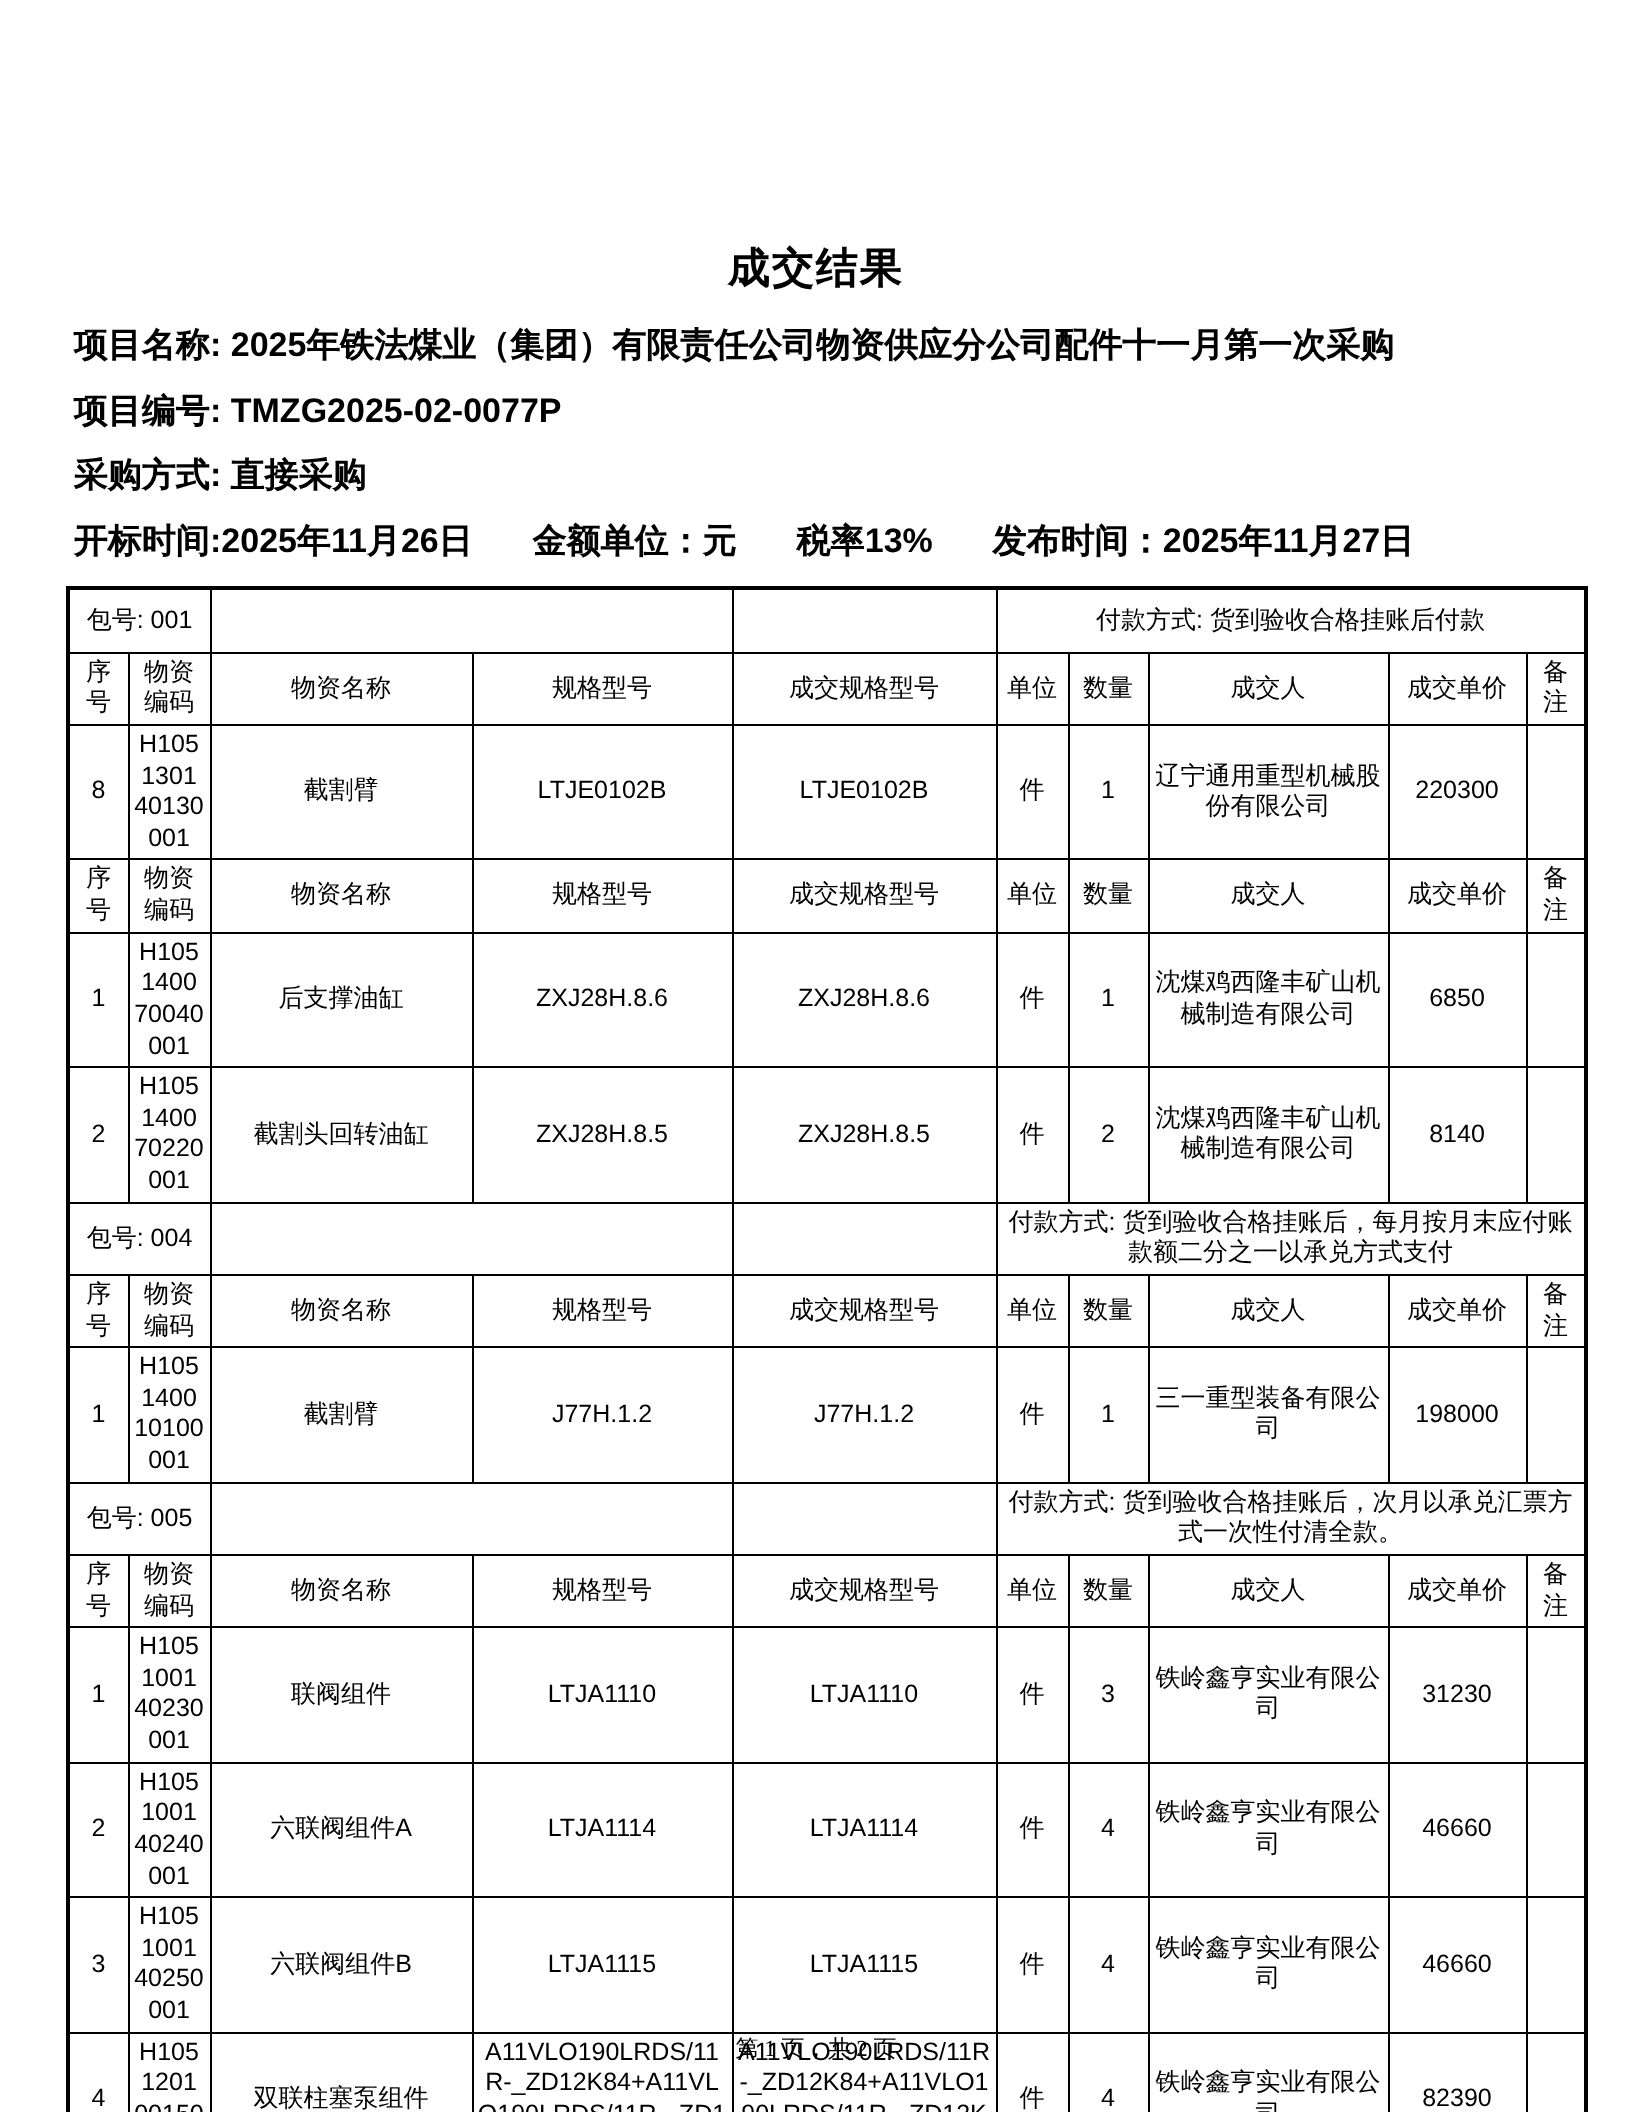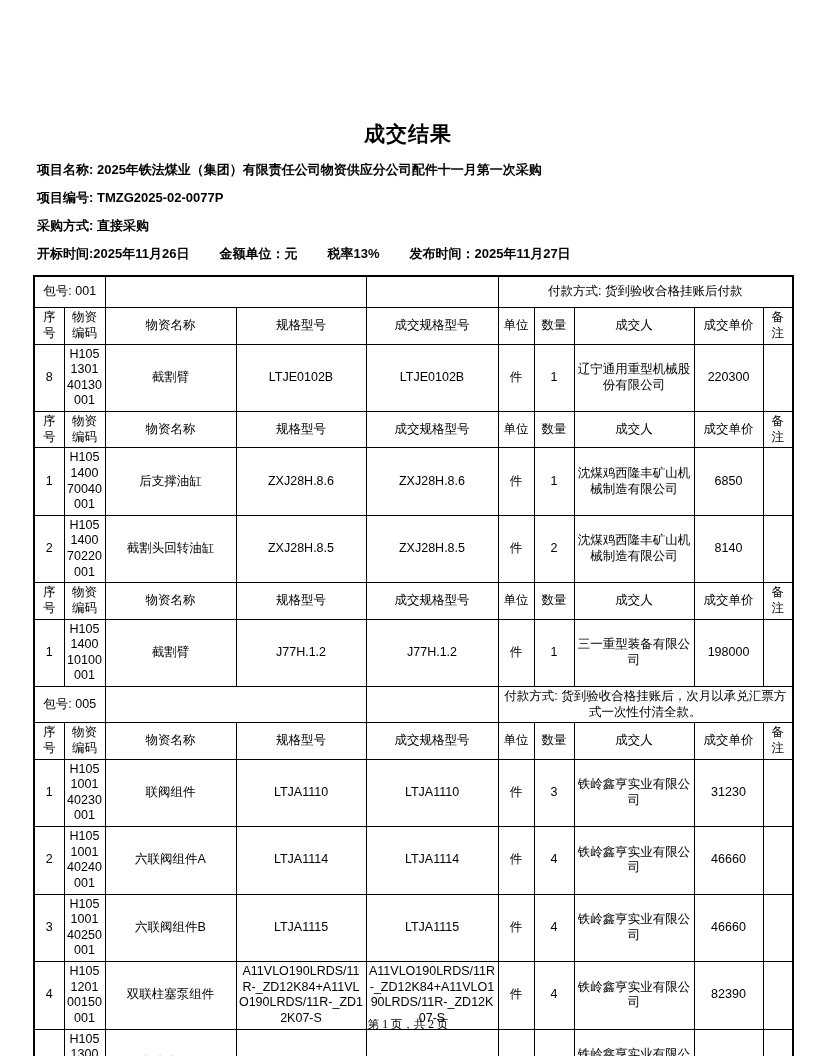--- a/index.html
+++ b/index.html
@@ -15,21 +15,21 @@
   }
   .title {
     padding-top: 120px;
     text-align: center;
     font-size: 21px;
     font-weight: bold;
     letter-spacing: 1px;
   }
   .meta { margin: 15px 0 0 37px; }
   .meta-line {
-    font-size: 13px;
+    font-size: 17px;
     font-weight: bold;
     margin-bottom: 13px;
     line-height: 1.15;
     white-space: nowrap;
   }
   .meta-line .meta-seg + .meta-seg { margin-left: 30px; }
   table.results {
     border-collapse: collapse;
     table-layout: fixed;
     width: 759px;
@@ -161,20 +161,26 @@
           <td class="code-cell">H1051400 70220001</td>
           <td>截割头回转油缸</td>
           <td class="spec-cell">ZXJ28H.8.5</td>
           <td class="spec-cell">ZXJ28H.8.5</td>
           <td>件</td>
           <td>2</td>
           <td>沈煤鸡西隆丰矿山机械制造有限公司</td>
           <td>8140</td>
           <td></td>
         </tr>
+        <tr>
+          <td colspan="2" class="pkg-cell">包号: 004</td>
+          <td colspan="2"></td>
+          <td></td>
+          <td colspan="5" class="payment-cell">付款方式: 货到验收合格挂账后，每月按月末应付账款额二分之一以承兑方式支付</td>
+        </tr>
         <tr class="columns-header-row">
           <td>序号</td>
           <td class="code-hdr">物资编码</td>
           <td>物资名称</td>
           <td>规格型号</td>
           <td>成交规格型号</td>
           <td>单位</td>
           <td>数量</td>
           <td>成交人</td>
           <td>成交单价</td>

